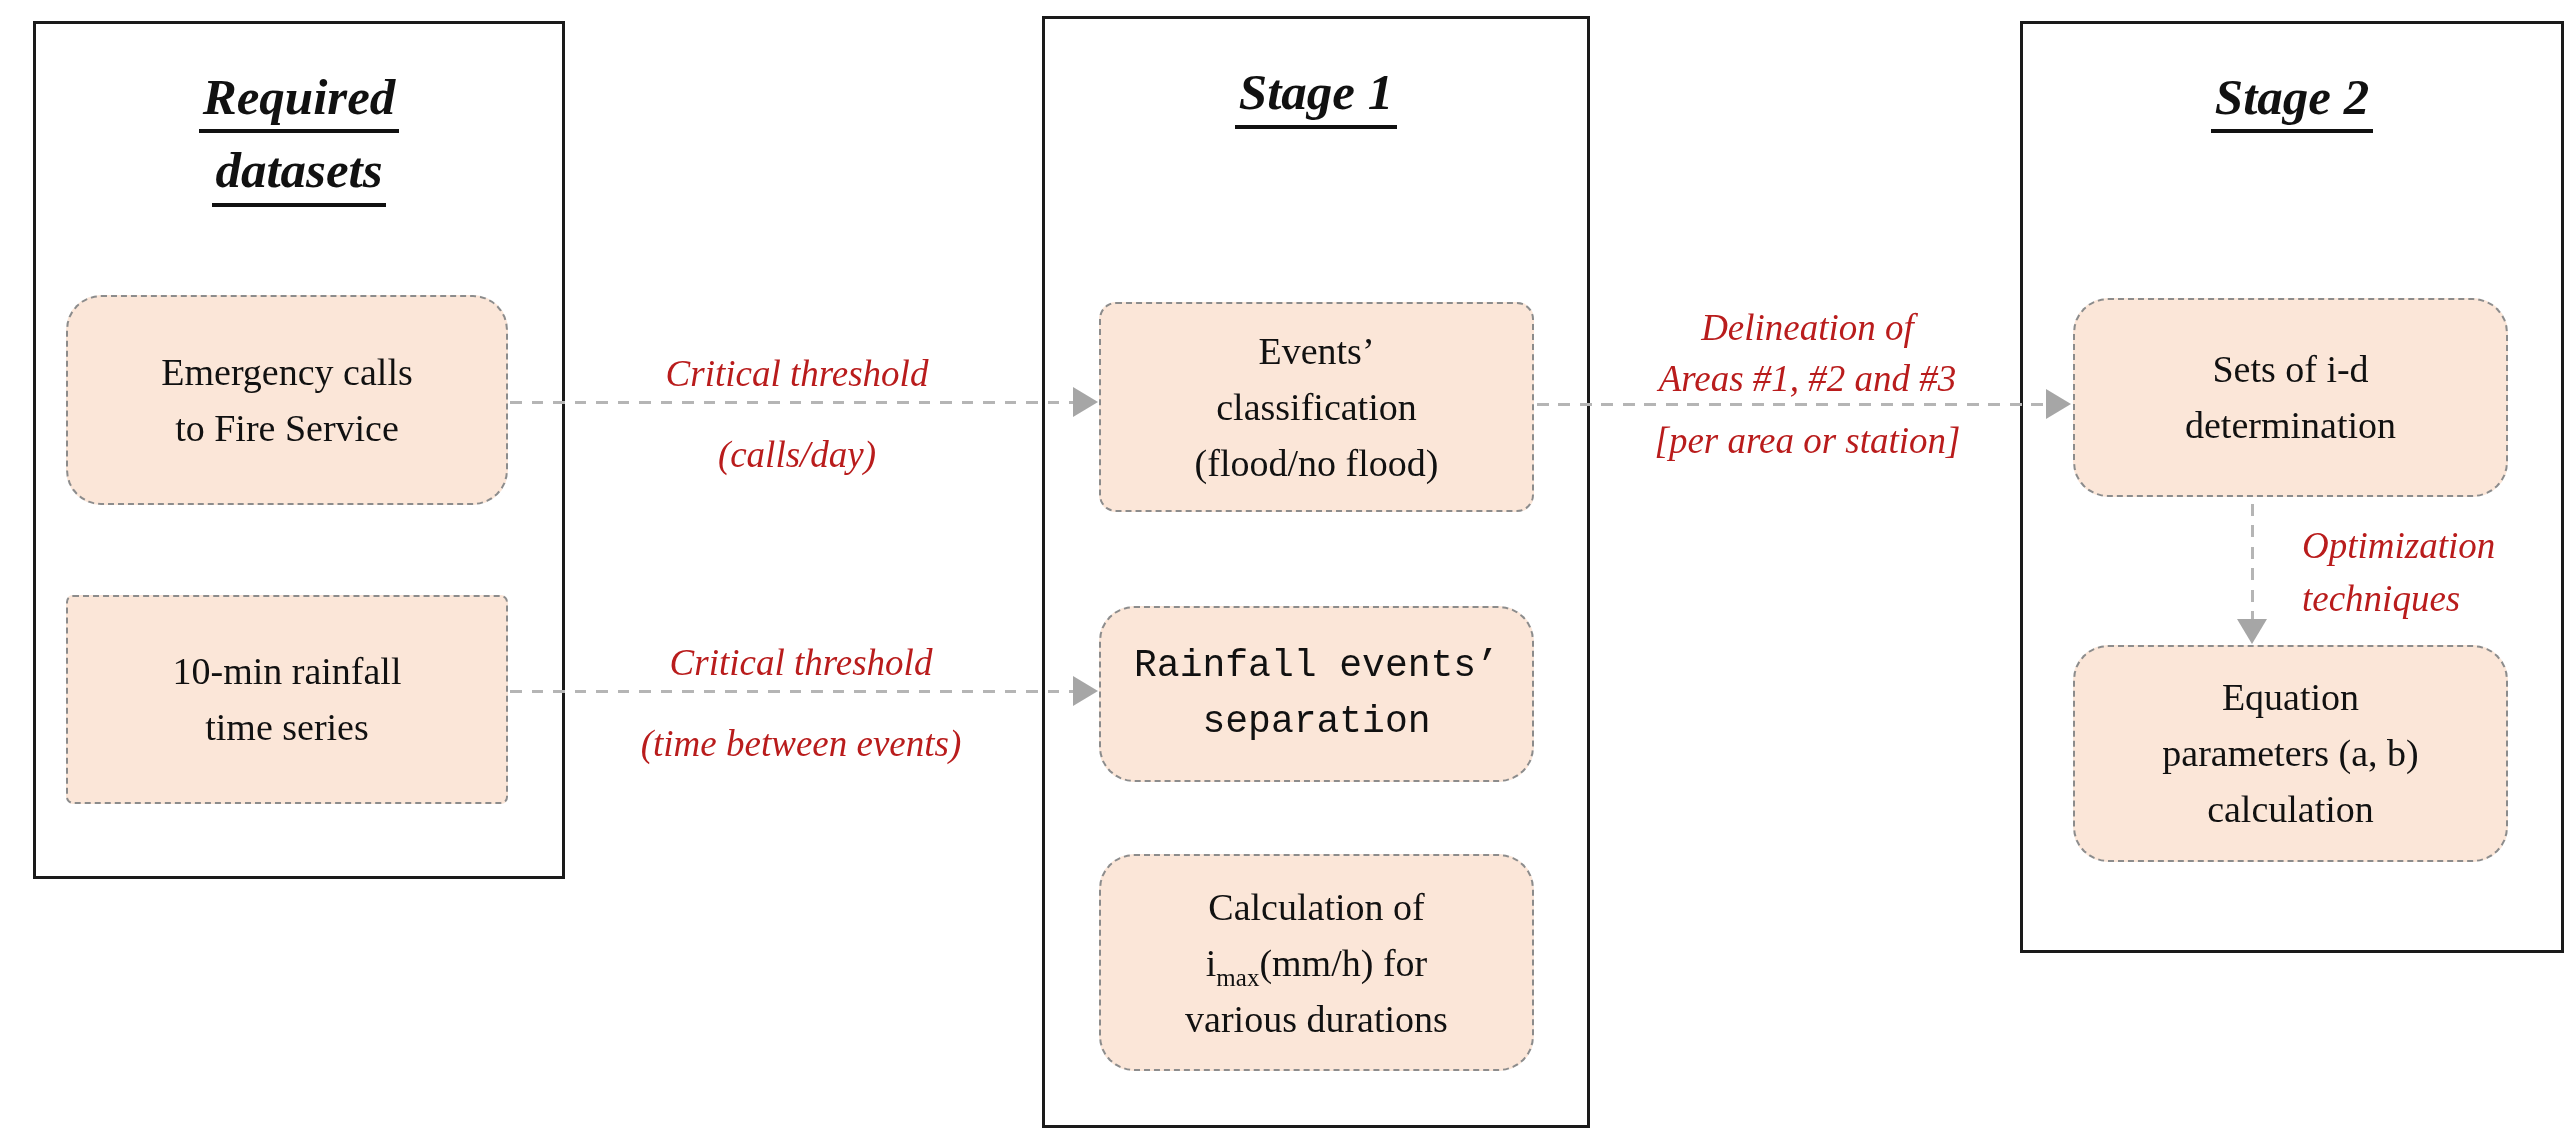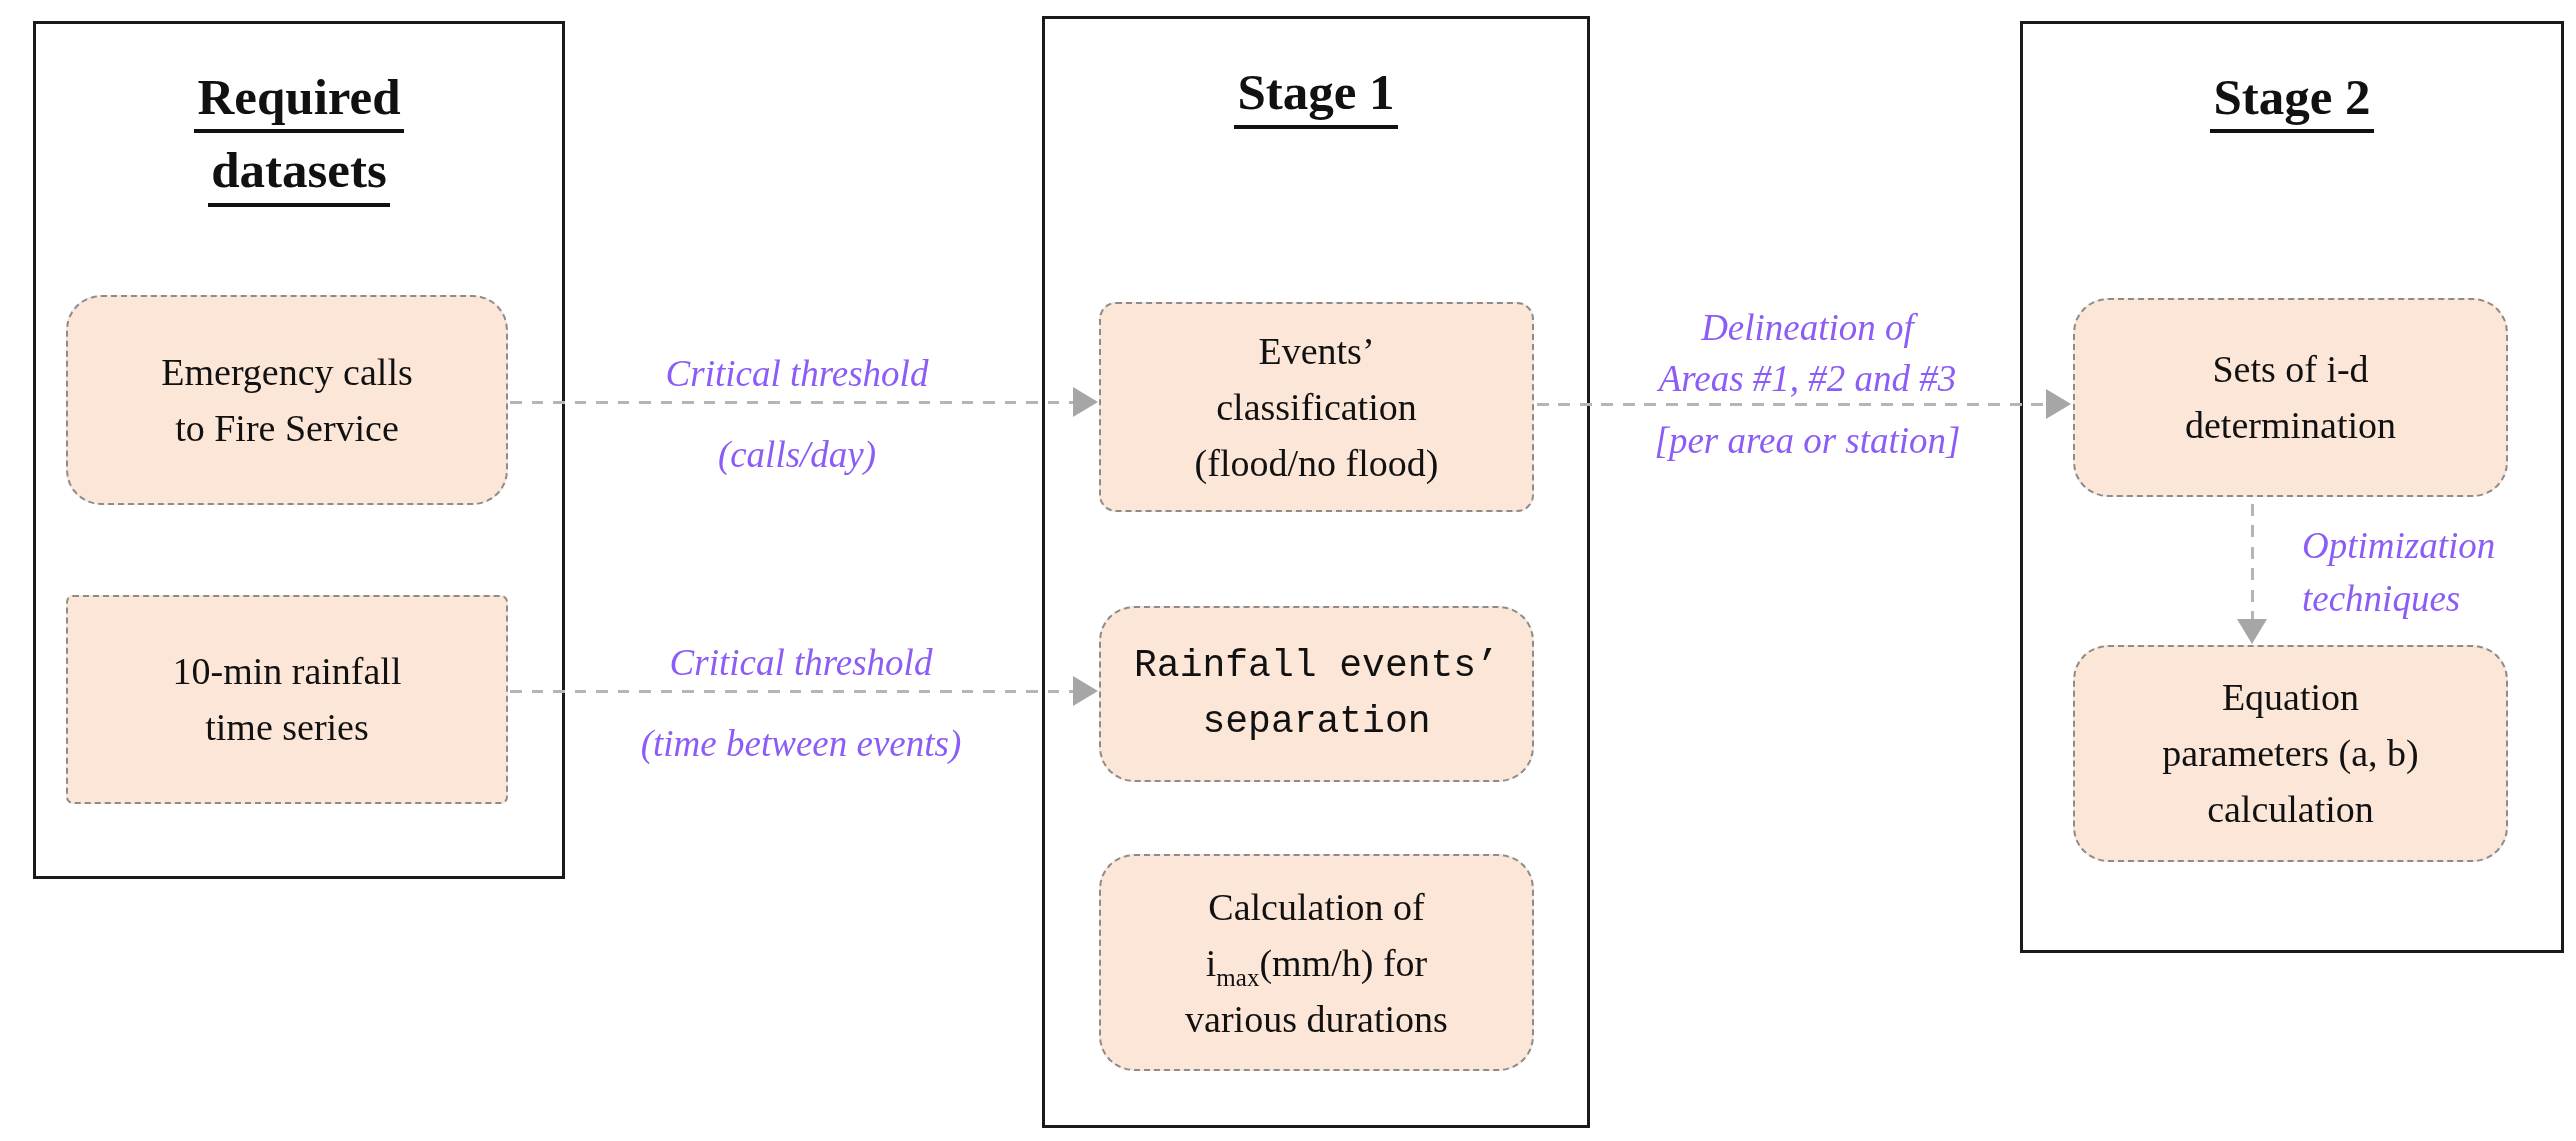--- a/index.html
+++ b/index.html
@@ -20,21 +20,21 @@
   .panel-title {
     position: absolute;
     top: 43px;
     left: 0;
     width: 100%;
     text-align: center;
     font-size: 51px;
     font-weight: bold;
     line-height: 1.18;
   }
-  .title-line { display: block; }
+  .title-line { display: block; font-style: italic; }
   .u {
     display: inline-block;
     border-bottom: 4.1px solid #111111;
     padding: 0 3.3px 2.5px 3.3px;
     margin-bottom: 6.6px;
   }
   .node {
     position: absolute;
     background: #fbe6d8;
     border: 2.5px dashed #8c8c8c;
@@ -75,21 +75,21 @@
     width: 0; height: 0;
     border-left: 15.7px solid transparent;
     border-right: 15.7px solid transparent;
     border-top: 25.6px solid #a6a6a6;
   }
   .alabel {
     position: absolute;
     font-style: italic;
     font-size: 37px;
     text-align: center;
-    color: #8b5cf6;
+    color: #b91c1c;
   }
   .alabel-line { display: block; white-space: nowrap; }
   .alabel.left-align { text-align: left; }
 </style>
 </head>
 <body>
 
 <div class="canvas">
 
   <div class="panel" style="left:33px; top:20.6px; width:526px; height:852px;">

